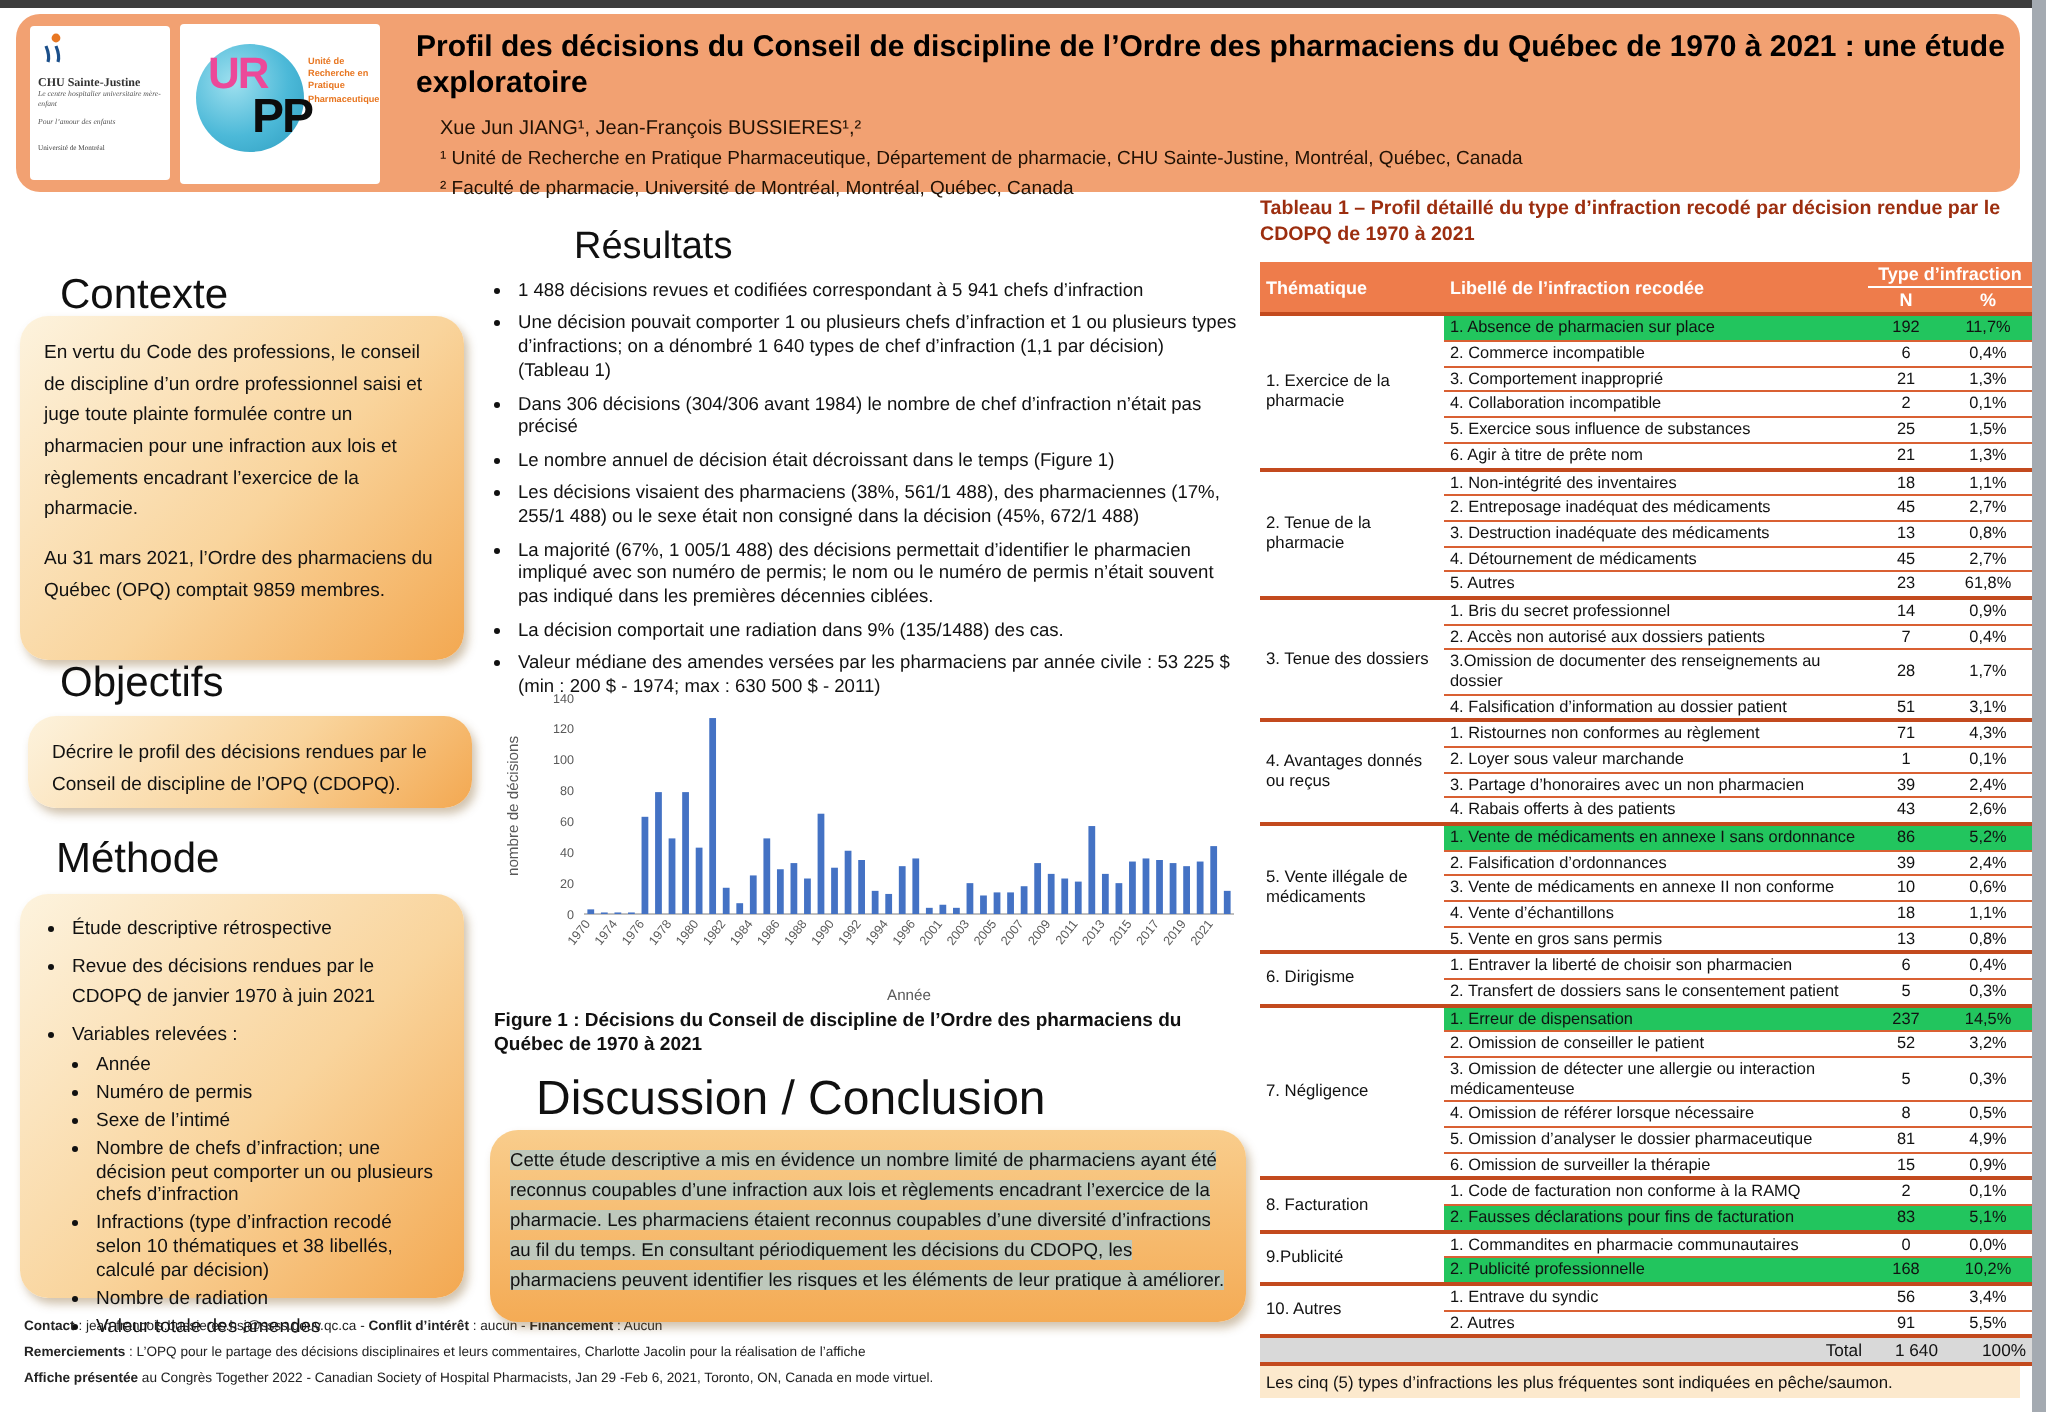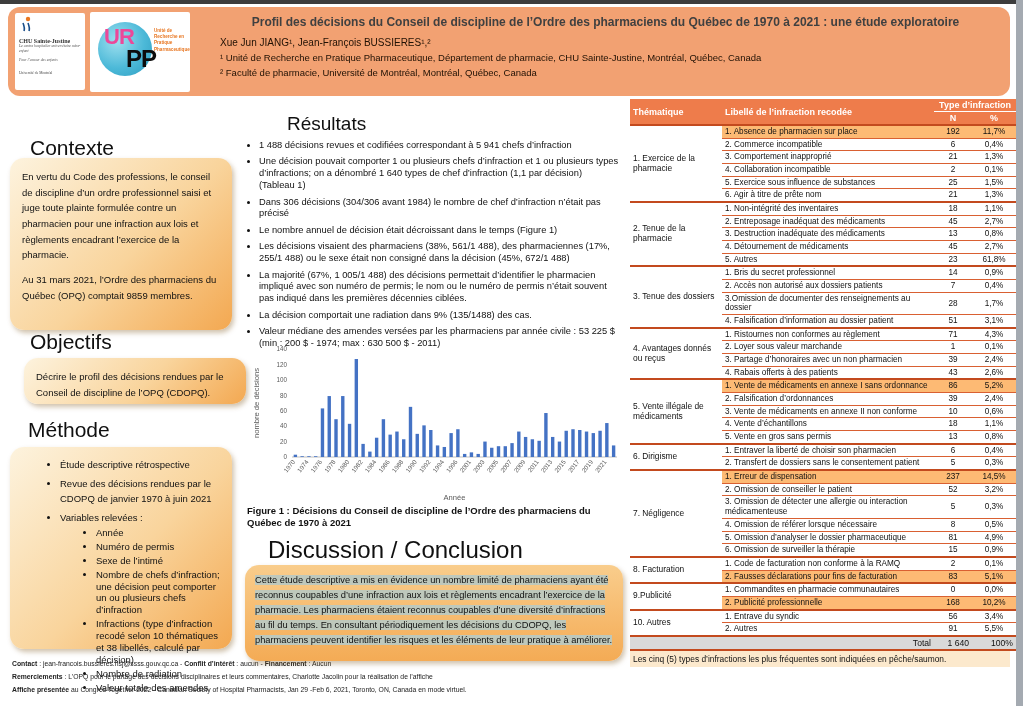--- a/index.html
+++ b/index.html
@@ -19,38 +19,38 @@
   .chu-tag{font-family:"Liberation Serif",serif;font-size:3.8px;font-style:italic;color:#555;line-height:1.3;}
   .chu-tag2{font-family:"Liberation Serif",serif;font-size:3.8px;font-style:italic;color:#555;margin-top:4px;}
   .chu-univ{font-family:"Liberation Serif",serif;font-size:3.6px;color:#444;margin-top:9px;}
   .logo-urpp{left:82px;top:5px;width:100px;height:80px;}
   .urpp-blob{position:absolute;left:8px;top:10px;width:54px;height:54px;border-radius:50%;
      background:radial-gradient(circle at 35% 35%, #9fe0ef 0%, #4cb9d8 55%, #2d9cbf 100%);}
   .urpp-ur{position:absolute;left:14px;top:12px;font-size:22px;font-weight:900;color:#ec4899;letter-spacing:-1px;}
   .urpp-pp{position:absolute;left:36px;top:33px;font-size:24px;font-weight:900;color:#0c0c0c;letter-spacing:-1px;text-align:center;}
   .urpp-label{position:absolute;left:64px;top:16px;width:34px;font-size:4.6px;font-weight:bold;color:#E87722;line-height:1.35;}
   .head-text{position:absolute;left:200px;top:8px;width:795px;}
-  .h-title{font-size:12px;font-weight:bold;color:#404040;text-align:center;line-height:1.2;}
+  .h-title{font-size:15px;font-weight:bold;color:#000000;text-align:left;line-height:1.2;}
   .h-authors{font-size:10px;color:#201104;margin-top:8px;margin-left:12px;}
   .h-affil{font-size:9.5px;color:#201104;margin-top:4px;margin-left:12px;}
 
   
   .sec-title{font-size:21px;font-weight:400;color:#101010;}
   #ctx-title{position:absolute;left:30px;top:136px;}
   .obox{position:absolute;border-radius:14px;padding:11px 12px;
         background:linear-gradient(135deg,#fdf3de 0%,#f9d49c 55%,#f3a851 100%);
         box-shadow:2px 3px 5px rgba(120,80,20,.35);font-size:9.5px;color:#111;line-height:1.65;}
   #ctx-box{left:10px;top:158px;width:222px;height:172px;}
   #obj-title{position:absolute;left:30px;top:330px;}
-  #obj-box{left:24px;top:358px;width:222px;height:46px;}
+  #obj-box{left:14px;top:358px;width:222px;height:46px;}
   #met-title{position:absolute;left:28px;top:418px;}
   #met-box{left:10px;top:447px;width:222px;height:202px;line-height:1.5;}
   #met-box ul{margin:0;padding-left:14px;list-style:disc;}
   #met-box ul ul{padding-left:12px;margin-top:2px;}
-  #met-box li{margin-bottom:5px;margin-left:24px;}
+  #met-box li{margin-bottom:5px;}
   #met-box ul ul li{margin-bottom:2px;line-height:1.25;}
 
   
   #footer{position:absolute;left:12px;top:658px;width:610px;font-size:6.8px;color:#222;line-height:1.9;}
   #footer .fb{font-weight:bold;}
 
   
   #res-title{position:absolute;left:287px;top:113px;font-size:19px;font-weight:400;color:#101010;}
   #results-list{position:absolute;left:247px;top:140px;width:372px;margin:0;padding-left:12px;
     font-size:9.3px;color:#111;line-height:1.28;list-style:disc;}
@@ -72,21 +72,21 @@
   #infractions thead th{background:#EE7C4B;color:#fff;font-size:9px;font-weight:bold;text-align:left;
        border-bottom:2px solid #C34A1E;}
   #infractions thead th.ctr{text-align:center;}
   #infractions thead th.ti{border-bottom:1.5px solid #ffffff;}
   #infractions thead tr.sub th{border-bottom:2px solid #C34A1E;}
   col.c-them{width:92px;} col.c-lib{width:212px;} col.c-n{width:38px;} col.c-p{width:44px;}
   #infractions td{font-size:8.2px;color:#111;border-bottom:1px solid #D96032;line-height:1.18;}
   #infractions td.them{border-bottom:2px solid #C34A1E;font-size:8.4px;background:#fff;}
   #infractions tr.gend td{border-bottom:2px solid #C34A1E;}
   #infractions td.num,#infractions td.pct{text-align:center;}
-  #infractions tr.hl td{background:#fdba74;}
+  #infractions tr.hl td{background:#22c55e;}
   #infractions tr.hl td.them{background:#fff;}
   #infractions tr.total td{background:#D9D9D9;font-weight:normal;font-size:8.6px;border-bottom:2px solid #C34A1E;text-align:right;}
   #tbl-note{width:380px;font-size:8.4px;color:#111;background:#FCE9CD;padding:3px 3px;margin-top:0px;}
 </style>
 </head>
 <body>
 
 <div id="poster" data-interactable="false">
   <div class="top-strip" data-interactable="false"></div>
   <div class="right-strip" data-interactable="false"></div>
@@ -251,20 +251,21 @@
       </svg>
   </div>
   <div id="fig-caption" data-interactable="false">Figure 1 : Décisions du Conseil de discipline de l’Ordre des pharmaciens du Québec de 1970 à 2021</div>
 
   <div id="disc-title" data-interactable="false">Discussion / Conclusion</div>
   <div class="obox" id="disc-box" data-interactable="false">
     <span class="hl-text" data-interactable="false">Cette étude descriptive a mis en évidence un nombre limité de pharmaciens ayant été reconnus coupables d’une infraction aux lois et règlements encadrant l’exercice de la pharmacie. Les pharmaciens étaient reconnus coupables d’une diversité d’infractions au fil du temps. En consultant périodiquement les décisions du CDOPQ, les pharmaciens peuvent identifier les risques et les éléments de leur pratique à améliorer.</span>
   </div>
 
   <div id="right-col" data-interactable="false">
+    <div id="tbl-title" data-interactable="false">Tableau 1 – Profil détaillé du type d’infraction recodé par décision rendue par le CDOPQ de 1970 à 2021</div>
     <table id="infractions" data-interactable="false">
       <colgroup>
           <col class="c-them">
           <col class="c-lib">
           <col class="c-n">
           <col class="c-p">
         </colgroup>
       <thead data-interactable="false">
         <tr>
           <th rowspan="2" data-interactable="false">Thématique</th>

